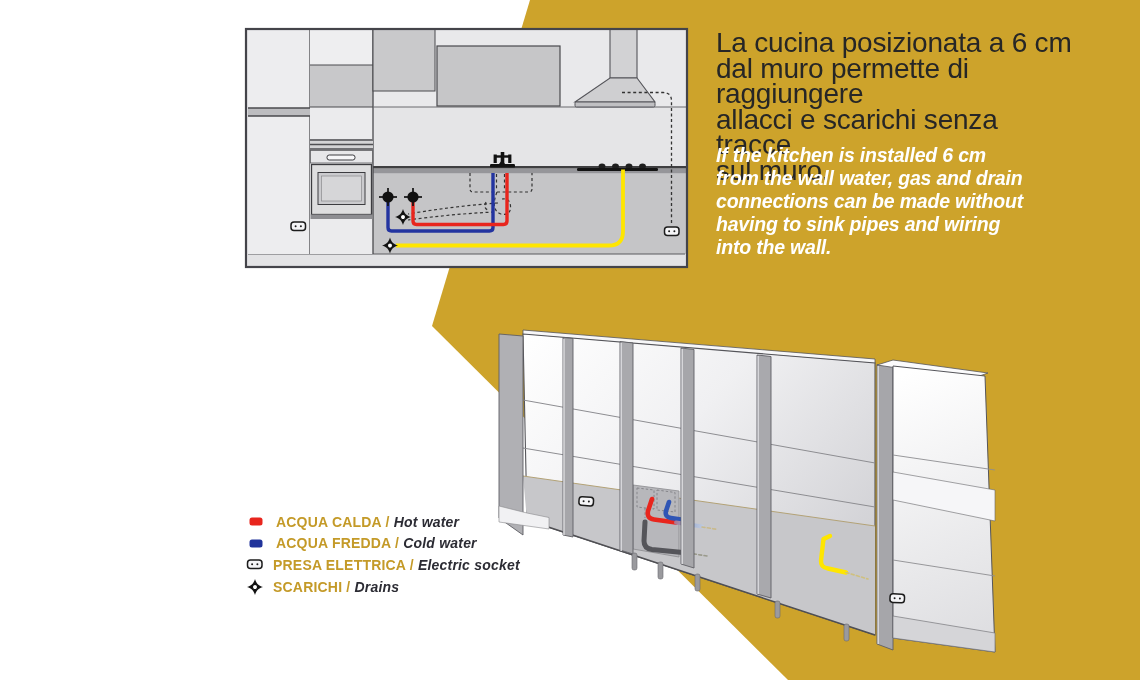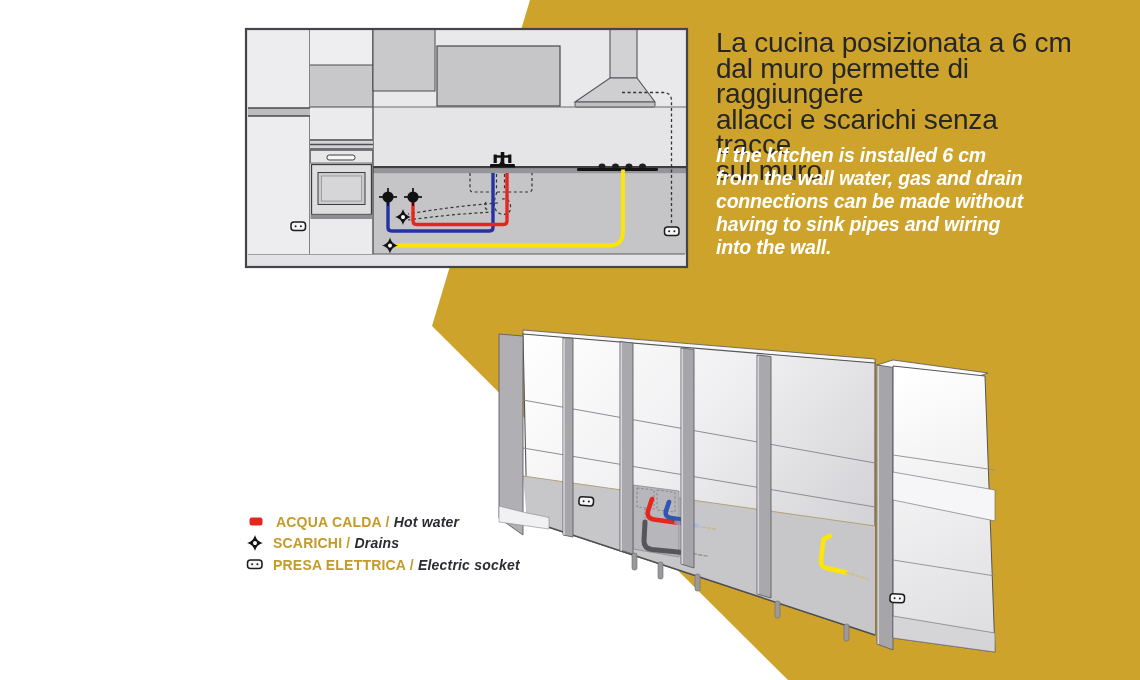--- a/index.html
+++ b/index.html
@@ -255,34 +255,42 @@
 
   <div class="legend-row">
     <span class="licon" style="padding-left:4px;">
       <svg width="14" height="9">
         <rect x="0.5" y="0.5" width="13" height="8" rx="2.5" fill="#e8251d"></rect>
       </svg>
     </span>
     <span class="ltext"><span class="it">ACQUA CALDA</span><span class="sep"> / </span><span class="en">Hot water</span></span>
   </div>
 
-
+  <div class="legend-row">
+    <span class="licon" style="padding-left:4px;">
+      <svg width="14" height="9">
+        <rect x="0.5" y="0.5" width="13" height="8" rx="2.5" fill="#20339b"></rect>
+      </svg>
+    </span>
+    <span class="ltext"><span class="it">ACQUA FREDDA</span><span class="sep"> / </span><span class="en">Cold water</span></span>
+  </div>
+
+
+  <div class="legend-row">
+    <span class="licon" style="padding-left:1px;">
+      <svg width="18" height="11" viewBox="-1 -1 17 11">
+        <use href="#socketsym"></use>
+      </svg>
+    </span>
+    <span class="ltext"><span class="it">PRESA ELETTRICA</span><span class="sep"> / </span><span class="en">Electric socket</span></span>
+  </div>
 
   <div class="legend-row">
     <span class="licon" style="padding-left:1px;">
       <svg width="18" height="18" viewBox="-9 -9 18 18">
         <use href="#regmark"></use>
       </svg>
     </span>
     <span class="ltext"><span class="it">SCARICHI</span><span class="sep"> / </span><span class="en">Drains</span></span>
   </div>
 
-  <div class="legend-row">
-    <span class="licon" style="padding-left:1px;">
-      <svg width="18" height="11" viewBox="-1 -1 17 11">
-        <use href="#socketsym"></use>
-      </svg>
-    </span>
-    <span class="ltext"><span class="it">PRESA ELETTRICA</span><span class="sep"> / </span><span class="en">Electric socket</span></span>
-  </div>
-
 </div>
 </div>
 
 </body></html>

